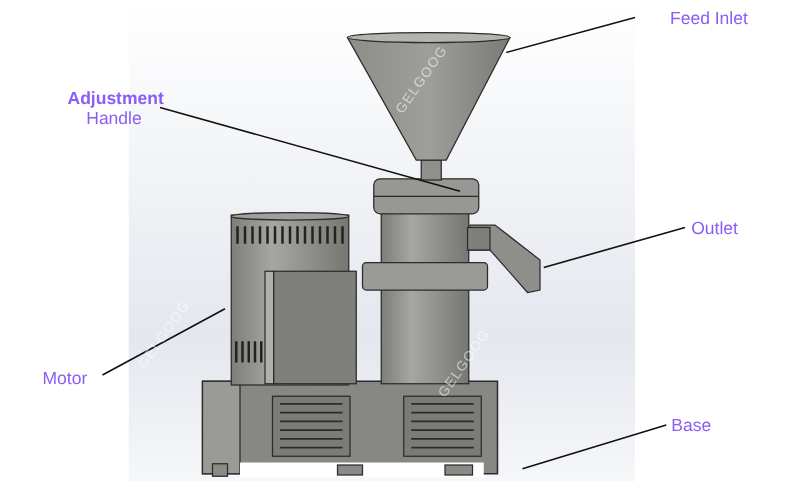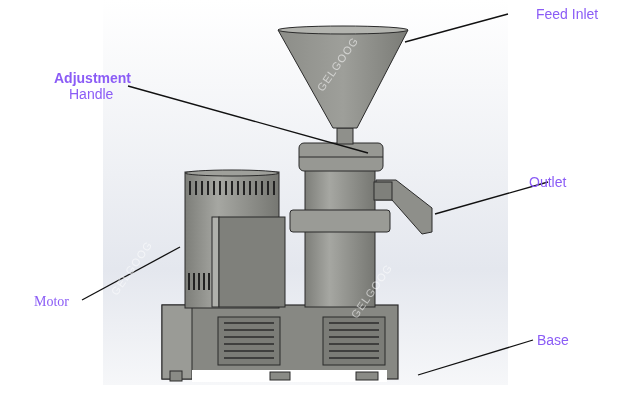--- a/index.html
+++ b/index.html
@@ -110,15 +110,15 @@
   </g>
 </svg>
 
 <div class="wm" style="left:306px;top:58px;">GELGOOG</div>
 <div class="wm" style="left:340px;top:285px;">GELGOOG</div>
 <div class="wm" style="left:100px;top:262px;">GELGOOG</div>
 
 <div class="label" style="left:536px;top:6px;">Feed Inlet</div>
 <div class="label" style="left:54px;top:70px;font-weight:bold;">Adjustment</div>
 <div class="label" style="left:69px;top:86px;">Handle</div>
-<div class="label" style="left:529px;top:174px;">Outlet</div>
-<div class="label" style="left:34px;top:294px;font-family:Liberation Serif, serif;">Motor</div>
+<div class="label" style="left:553px;top:174px;">Outlet</div>
+<div class="label" style="left:34px;top:294px;">Motor</div>
 <div class="label" style="left:537px;top:332px;text-align:center;">Base</div>
 
 </body></html>

